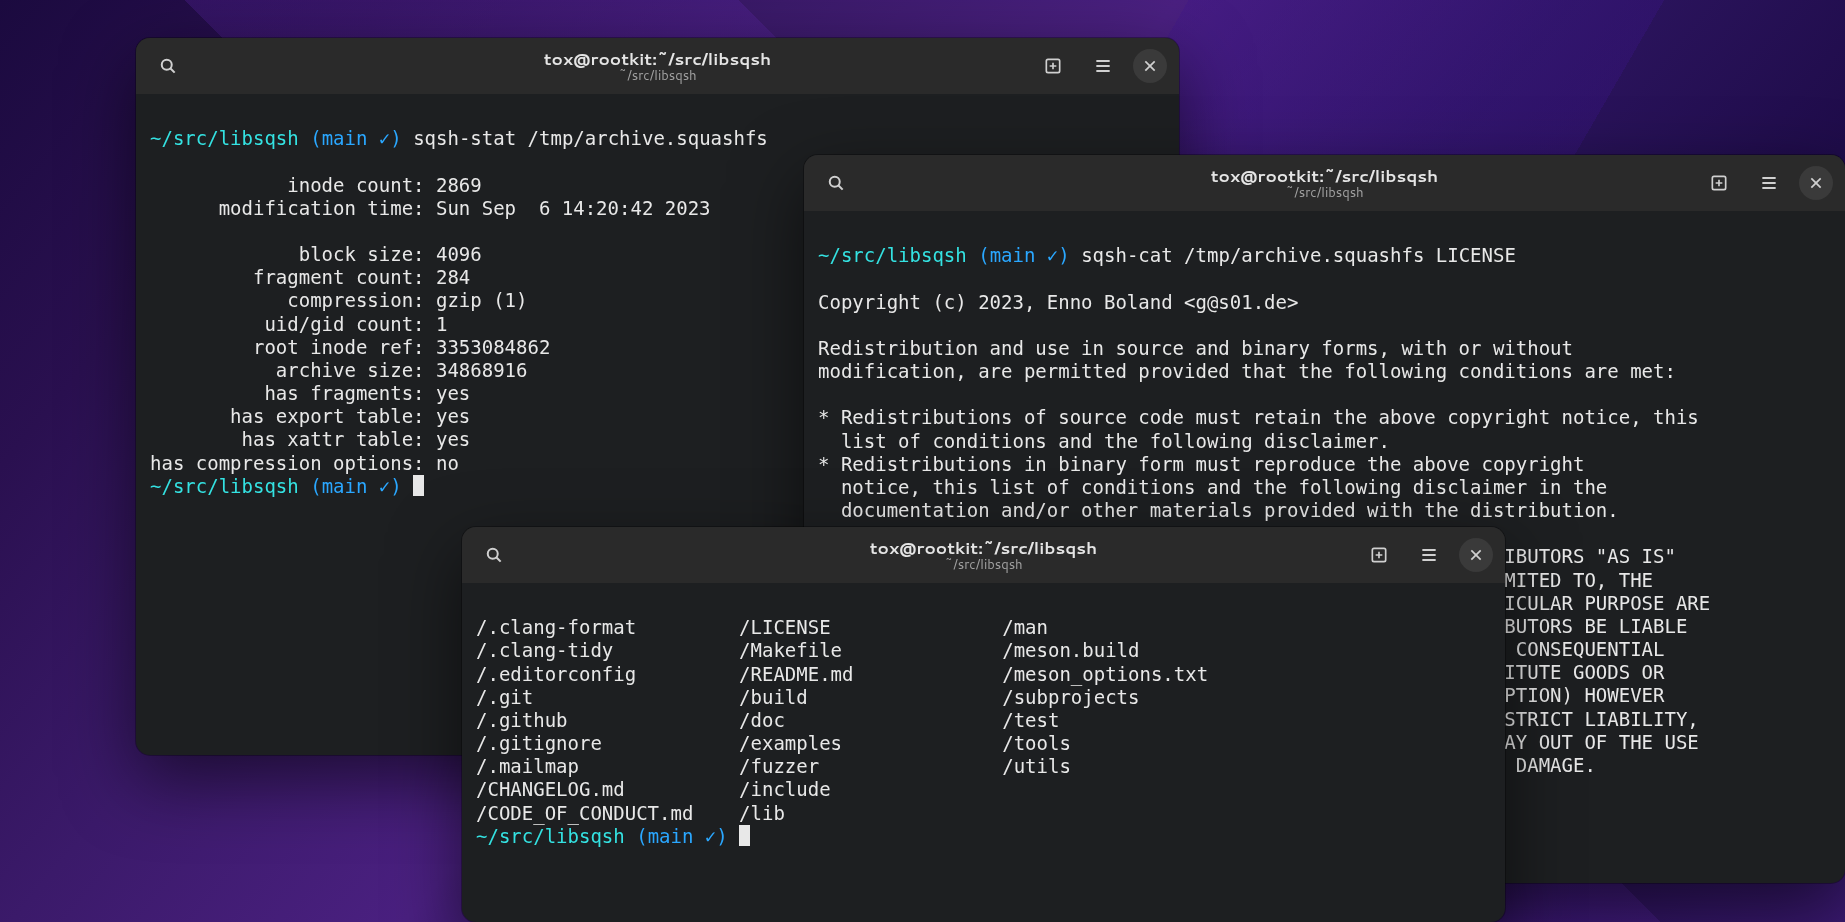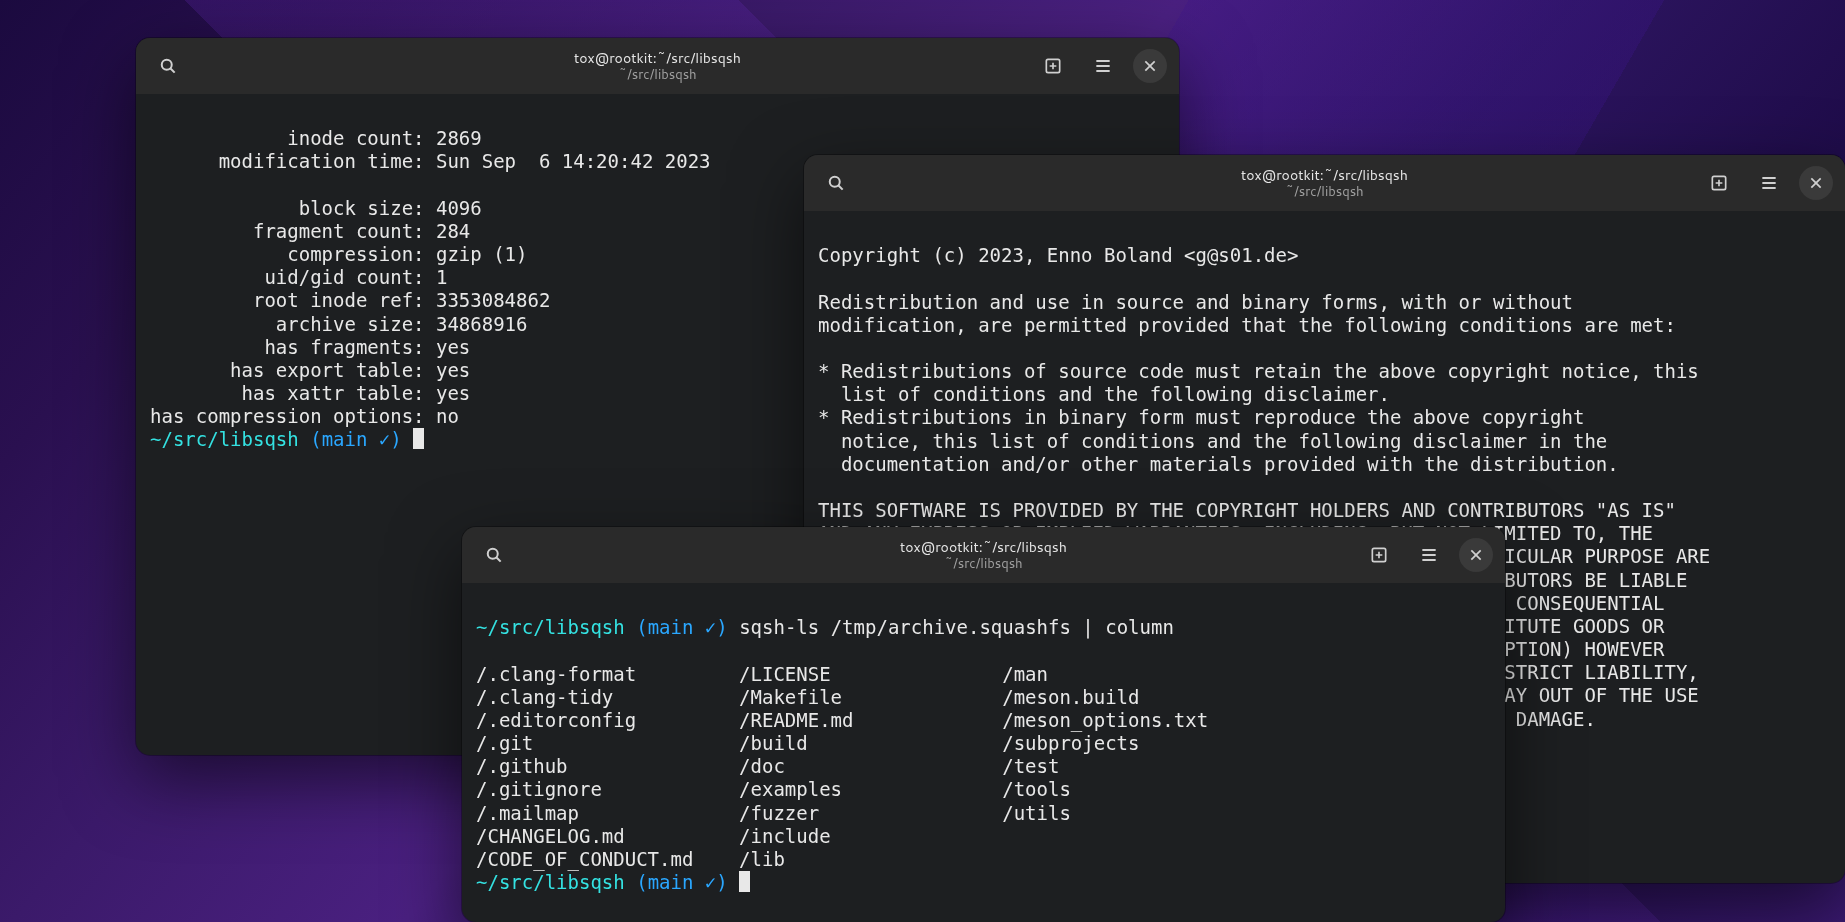--- a/index.html
+++ b/index.html
@@ -50,21 +50,21 @@
     border-radius: 50%;
     width: 34px; height:34px;
   }
   .titlebar .right { margin-left:auto; display:flex; gap:10px; align-items:center; }
   .titlebar .center {
     position:absolute; left:50%; top:50%; transform:translate(-50%,-50%);
     text-align:center; color:#e5e5e5;
     font-family: "Cantarell", "SF Pro", sans-serif;
     line-height:1.2;
   }
-  .titlebar .center .title { font-weight:400; font-size:14px; }
+  .titlebar .center .title { font-weight:700; font-size:17px; }
   .titlebar .center .subtitle { font-size:13px; color:#a0a0a0; }
 
   .term {
     padding: 10px 14px 14px 14px;
     font-size: 19px;
     line-height: 1.22;
     white-space: pre;
     font-family: "SF Mono","Menlo","Consolas",monospace;
     letter-spacing: 0;
   }
@@ -113,20 +113,21 @@
       </div>
       <div class="iconbtn close">
         <svg width="16" height="16" viewBox="0 0 24 24" fill="none" stroke="currentColor" stroke-width="2.6">
             <line x1="5" y1="5" x2="19" y2="19"></line>
             <line x1="19" y1="5" x2="5" y2="19"></line>
           </svg>
       </div>
     </div>
   </div>
   <div class="term">
+<span class="row"><span class="path">~/src/libsqsh</span> <span class="branch">(</span><span class="branch">main</span><span class="check"> ✓</span><span class="branch">)</span><span class="txt"> sqsh-stat /tmp/archive.squashfs</span></span>
 <span>            inode count: 2869
       modification time: Sun Sep  6 14:20:42 2023
 
              block size: 4096
          fragment count: 284
             compression: gzip (1)
           uid/gid count: 1
          root inode ref: 3353084862
            archive size: 34868916
           has fragments: yes
@@ -166,20 +167,21 @@
       </div>
       <div class="iconbtn close">
         <svg width="16" height="16" viewBox="0 0 24 24" fill="none" stroke="currentColor" stroke-width="2.6">
             <line x1="5" y1="5" x2="19" y2="19"></line>
             <line x1="19" y1="5" x2="5" y2="19"></line>
           </svg>
       </div>
     </div>
   </div>
   <div class="term">
+<span class="row"><span class="path">~/src/libsqsh</span> <span class="branch">(</span><span class="branch">main</span><span class="check"> ✓</span><span class="branch">)</span><span class="txt"> sqsh-cat /tmp/archive.squashfs LICENSE</span></span>
 <span>Copyright (c) 2023, Enno Boland &lt;g@s01.de&gt;
 
 Redistribution and use in source and binary forms, with or without
 modification, are permitted provided that the following conditions are met:
 
 * Redistributions of source code must retain the above copyright notice, this
   list of conditions and the following disclaimer.
 * Redistributions in binary form must reproduce the above copyright
   notice, this list of conditions and the following disclaimer in the
   documentation and/or other materials provided with the distribution.
@@ -226,21 +228,20 @@
       </div>
       <div class="iconbtn close">
         <svg width="16" height="16" viewBox="0 0 24 24" fill="none" stroke="currentColor" stroke-width="2.6">
             <line x1="5" y1="5" x2="19" y2="19"></line>
             <line x1="19" y1="5" x2="5" y2="19"></line>
           </svg>
       </div>
     </div>
   </div>
   <div class="term">
-<span class="row"><span class="path">~/src/libsqsh</span> <span class="branch">(</span><span class="branch">main</span><span class="check"> ✓</span><span class="branch">)</span><span class="txt"> sqsh-ls /tmp/archive.squashfs | column</span></span>
 <span>/.clang-format         /LICENSE               /man
 /.clang-tidy           /Makefile              /meson.build
 /.editorconfig         /README.md             /meson_options.txt
 /.git                  /build                 /subprojects
 /.github               /doc                   /test
 /.gitignore            /examples              /tools
 /.mailmap              /fuzzer                /utils
 /CHANGELOG.md          /include
 /CODE_OF_CONDUCT.md    /lib</span>
 <span class="row"><span class="path">~/src/libsqsh</span> <span class="branch">(</span><span class="branch">main</span><span class="check"> ✓</span><span class="branch">)</span> <span class="cursor"></span></span>

